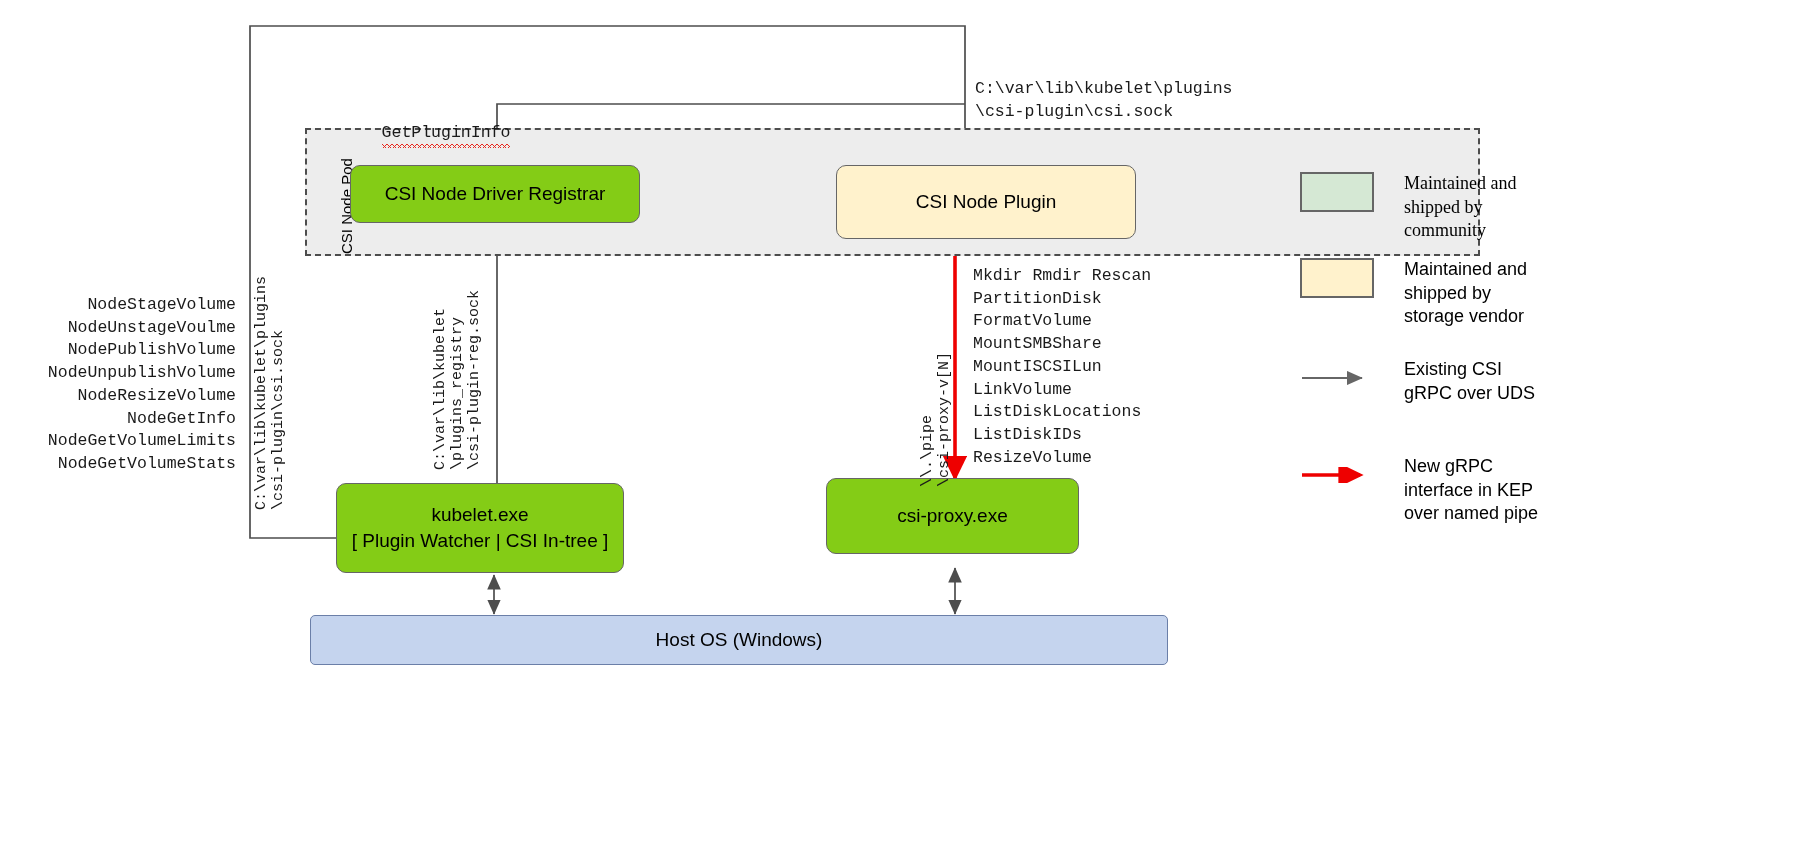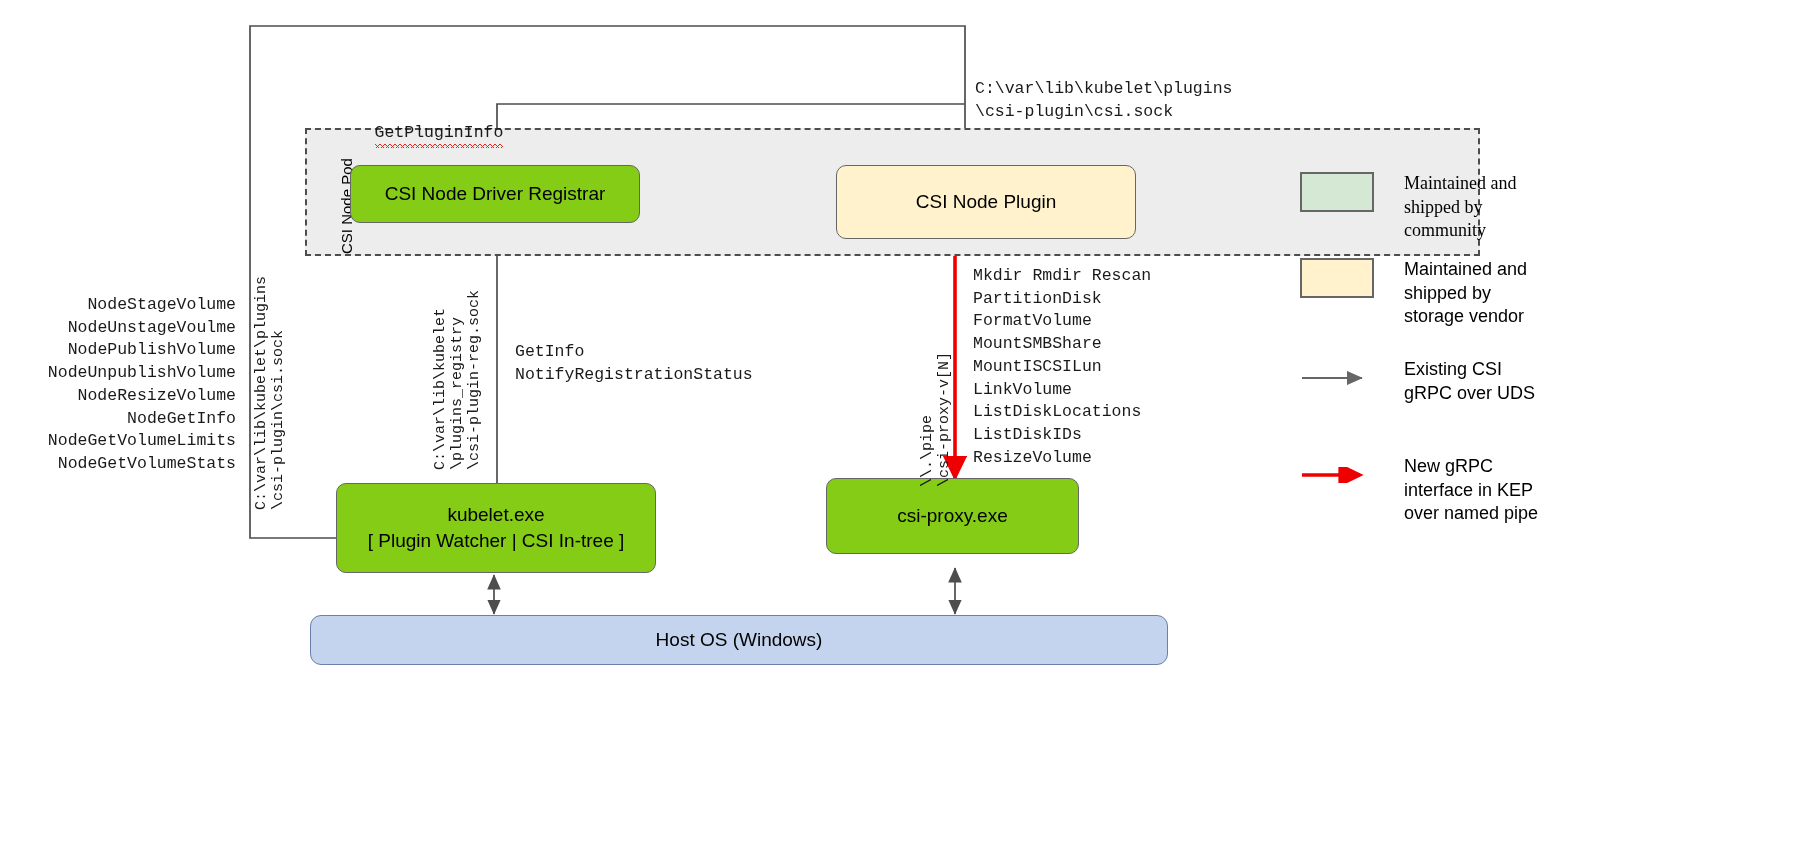--- a/index.html
+++ b/index.html
@@ -68,20 +68,21 @@
     white-space: pre;
     writing-mode: vertical-rl;
     transform: rotate(180deg);
     line-height: 17px;
   }
 
   
   .squiggle {
     position: relative;
     display: inline-block;
+    margin-left: 7px;
   }
   .squiggle::after {
     content: "";
     position: absolute;
     left: 0; right: 0; bottom: -4px;
     height: 4px;
     background-image:
       linear-gradient(45deg, transparent 42%, #e8281e 42%, #e8281e 58%, transparent 58%),
       linear-gradient(-45deg, transparent 42%, #e8281e 42%, #e8281e 58%, transparent 58%);
     background-size: 5px 5px;
@@ -150,30 +151,30 @@
   </div>
 
   <div class="abs node-box green" style="left:350px; top:165px; width:290px; height:58px;">
     <span>CSI Node Driver Registrar</span>
   </div>
 
   <div class="abs node-box yellow" style="left:836px; top:165px; width:300px; height:74px;">
     <span>CSI Node Plugin</span>
   </div>
 
-  <div class="abs node-box green" style="left:336px; top:483px; width:320px; height:90px;">
+  <div class="abs node-box green" style="left:336px; top:483px; width:288px; height:90px;">
     <span>kubelet.exe</span>
     <span>[ Plugin Watcher | CSI In-tree ]</span>
   </div>
 
   <div class="abs node-box green" style="left:826px; top:478px; width:253px; height:76px;">
     <span>csi-proxy.exe</span>
   </div>
 
-  <div class="abs node-box blue" style="left:310px; top:615px; width:858px; height:50px; border-radius:11px;">
+  <div class="abs node-box blue" style="left:310px; top:615px; width:858px; height:50px; border-radius:5px;">
     <span>Host OS (Windows)</span>
   </div>
 
   <div class="abs mono" style="left:335px; top:99px;">
     <span class="squiggle">GetPluginInfo</span>
   </div>
 
   <div class="abs mono mono-l" style="left:975px; top:78px;">C:\var\lib\kubelet\plugins
 \csi-plugin\csi.sock</div>
 
@@ -186,22 +187,20 @@
 NodeGetVolumeLimits
 NodeGetVolumeStats</div>
 
   <div class="abs vert" style="left:253px; top:276px;">C:\var\lib\kubelet\plugins
 \csi-plugin\csi.sock</div>
 
   <div class="abs vert" style="left:432px; top:290px;">C:\var\lib\kubelet
 \plugins_registry
 \csi-plugin-reg.sock</div>
 
-  <div class="abs mono mono-l" style="left:515px; top:341px;">GetInfo
-NotifyRegistrationStatus</div>
 
   <div class="abs vert" style="left:919px; top:352px;">\\.\pipe
 \csi-proxy-v[N]</div>
 
   <div class="abs mono mono-l" style="left:973px; top:265px;">Mkdir Rmdir Rescan
 PartitionDisk
 FormatVolume
 MountSMBShare
 MountISCSILun
 LinkVolume

